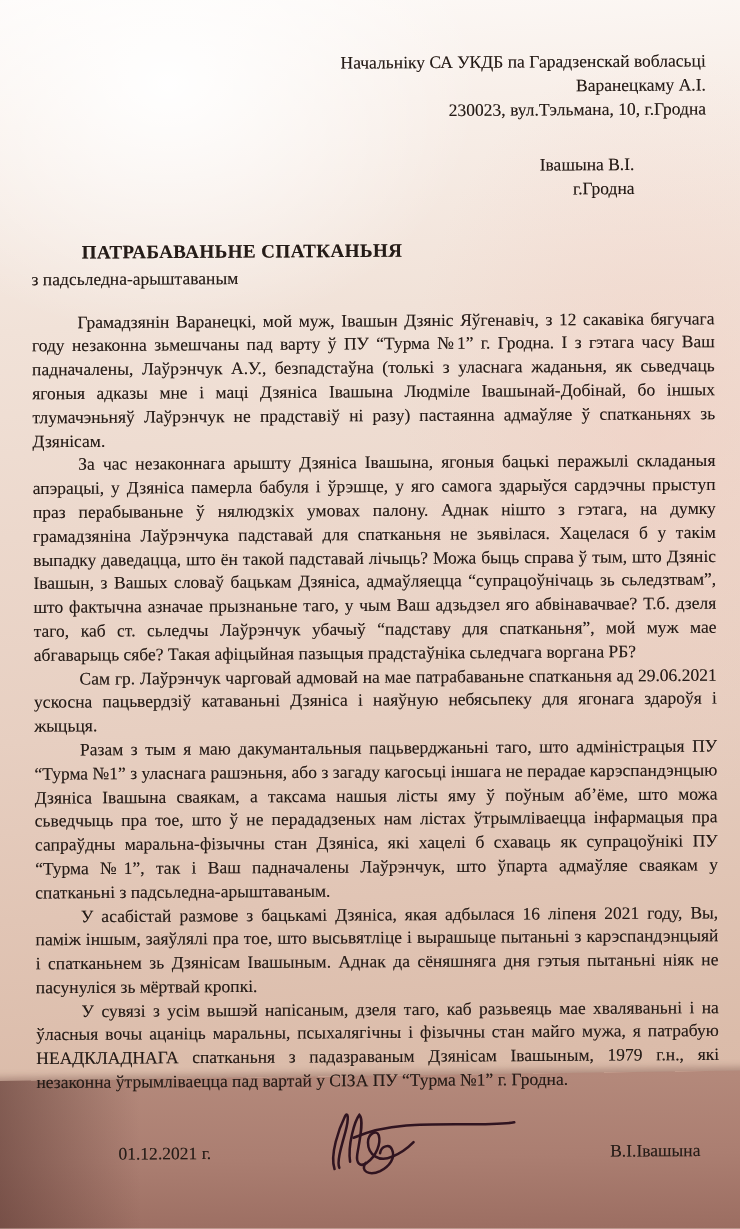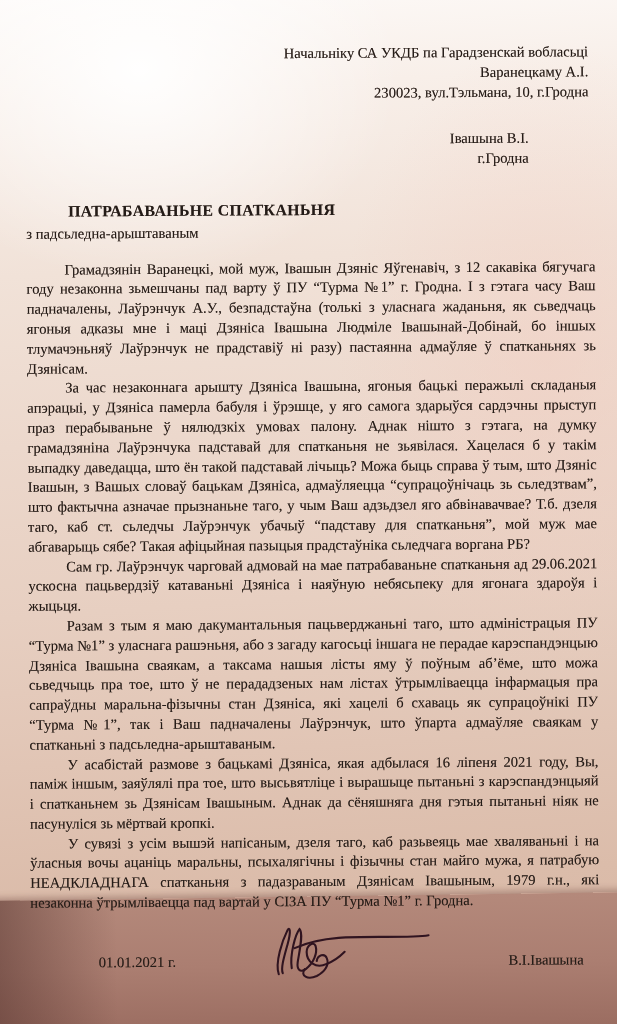--- a/index.html
+++ b/index.html
@@ -86,21 +86,21 @@
     <div class="body-text">
         <p>Грамадзянін Варанецкі, мой муж, Івашын Дзяніс Яўгенавіч, з 12 сакавіка бягучага году незаконна зьмешчаны пад варту ў ПУ “Турма №1” г. Гродна. І з гэтага часу Ваш падначалены, Лаўрэнчук А.У., безпадстаўна (толькі з уласнага жаданьня, як сьведчаць ягоныя адказы мне і маці Дзяніса Івашына Людміле Івашынай-Добінай, бо іншых тлумачэньняў Лаўрэнчук не прадставіў ні разу) пастаянна адмаўляе ў спатканьнях зь Дзянісам.</p>
         <p>За час незаконнага арышту Дзяніса Івашына, ягоныя бацькі перажылі складаныя апэрацыі, у Дзяніса памерла бабуля і ўрэшце, у яго самога здарыўся сардэчны прыступ праз перабываньне ў нялюдзкіх умовах палону. Аднак нішто з гэтага, на думку грамадзяніна Лаўрэнчука падставай для спатканьня не зьявілася. Хацелася б у такім выпадку даведацца, што ён такой падставай лічыць? Можа быць справа ў тым, што Дзяніс Івашын, з Вашых словаў бацькам Дзяніса, адмаўляецца “супрацоўнічаць зь сьледзтвам”, што фактычна азначае прызнаньне таго, у чым Ваш адзьдзел яго абвінавачвае? Т.б. дзеля таго, каб ст. сьледчы Лаўрэнчук убачыў “падставу для спатканьня”, мой муж мае абгаварыць сябе? Такая афіцыйная пазыцыя прадстаўніка сьледчага воргана РБ?</p>
         <p>Сам гр. Лаўрэнчук чарговай адмовай на мае патрабаваньне спатканьня ад 29.06.2021 ускосна пацьвердзіў катаваньні Дзяніса і наяўную небясьпеку для ягонага здароўя і жыцьця.</p>
         <p>Разам з тым я маю дакумантальныя пацьверджаньні таго, што адміністрацыя ПУ “Турма №1” з уласнага рашэньня, або з загаду кагосьці іншага не перадае карэспандэнцыю Дзяніса Івашына сваякам, а таксама нашыя лісты яму ў поўным аб’ёме, што можа сьведчыць пра тое, што ў не перададзеных нам лістах ўтрымліваецца інфармацыя пра сапраўдны маральна-фізычны стан Дзяніса, які хацелі б схаваць як супрацоўнікі ПУ “Турма №1”, так і Ваш падначалены Лаўрэнчук, што ўпарта адмаўляе сваякам у спатканьні з падсьледна-арыштаваным.</p>
         <p>У асабістай размове з бацькамі Дзяніса, якая адбылася 16 ліпеня 2021 году, Вы, паміж іншым, заяўлялі пра тое, што высьвятліце і вырашыце пытаньні з карэспандэнцыяй і спатканьнем зь Дзянісам Івашыным. Аднак да сёняшняга дня гэтыя пытаньні ніяк не пасунуліся зь мёртвай кропкі.</p>
         <p>У сувязі з усім вышэй напісаным, дзеля таго, каб разьвеяць мае хваляваньні і на ўласныя вочы ацаніць маральны, псыхалягічны і фізычны стан майго мужа, я патрабую НЕАДКЛАДНАГА спатканьня з падазраваным Дзянісам Івашыным, 1979 г.н., які незаконна ўтрымліваецца пад вартай у СІЗА ПУ “Турма №1” г. Гродна.</p>
       </div>
 
     <div class="footer">
-      <span class="date">01.01.2021 г.</span>
+      <span class="date">01.12.2021 г.</span>
       <span class="sig">
         <svg width="180" height="62" viewBox="0 0 180 62" aria-hidden="true">
           <g stroke="#301420" stroke-width="2.1" fill="none" stroke-linecap="round">
             <path d="M20,54 C16,42 24,20 29,10 C31,6 33,10 29,24 C25,38 22,48 24,53"></path>
             <path d="M33,48 C31,34 37,14 41,9 C45,13 41,30 39,42 C38,49 41,53 47,49 C55,43 59,33 57,26 C55,21 48,25 48,32 C48,42 57,49 68,44 C76,41 82,36 86,32"></path>
             <path d="M36,28 C52,21 66,19 80,18 C108,16 152,19 170,16"></path>
             <path d="M46,49 C41,56 49,60 58,56 C66,52 71,45 68,38 C66,33 59,35 58,41"></path>
           </g>
         </svg>
       </span>

